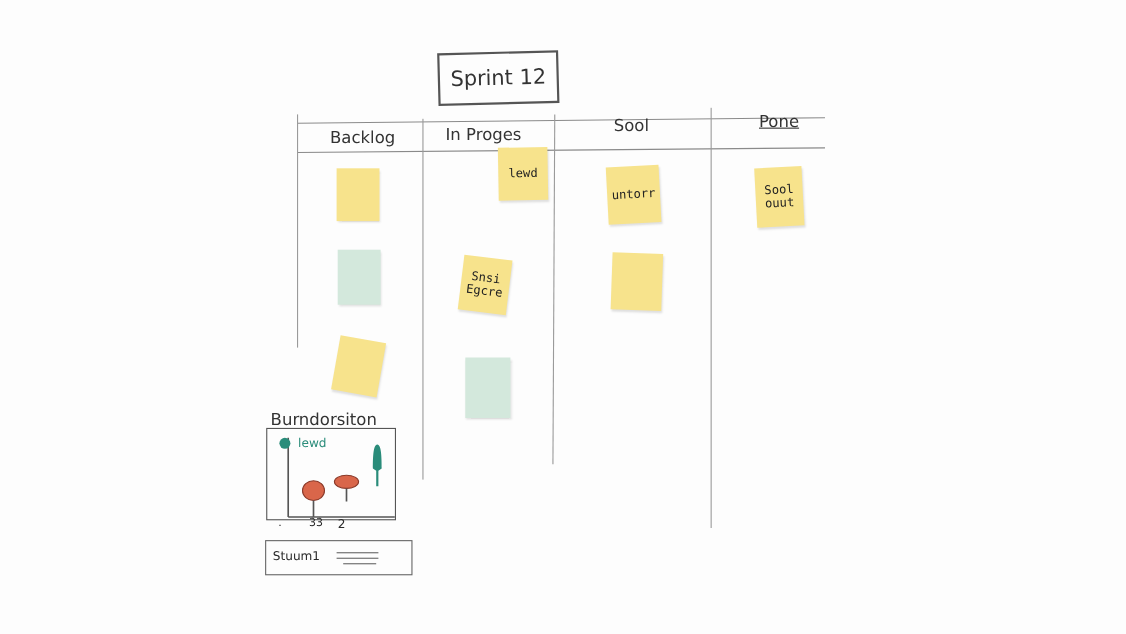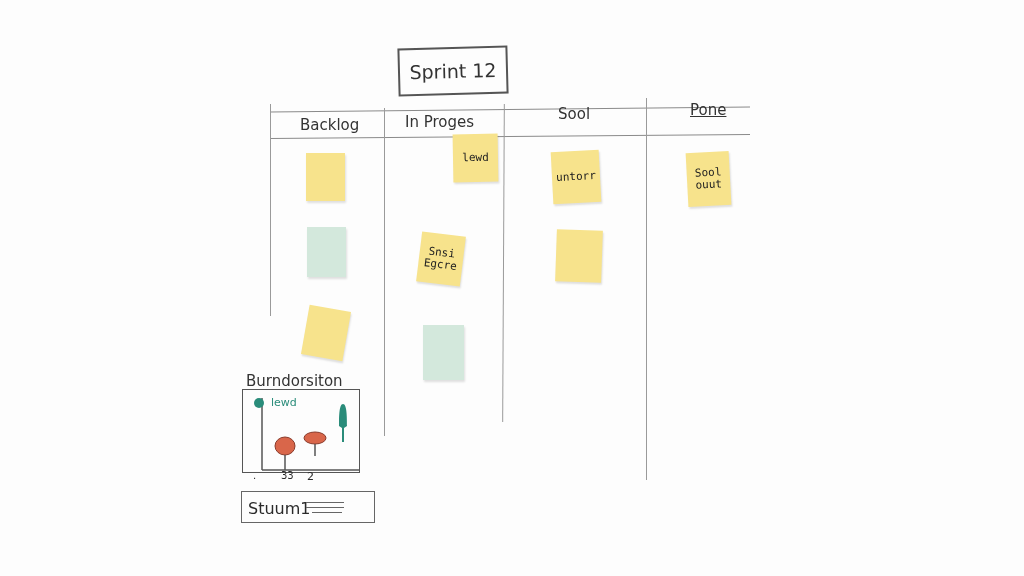--- a/index.html
+++ b/index.html
@@ -82,17 +82,17 @@
     <ellipse cx="72" cy="48" rx="11" ry="6" fill="#d9664a" stroke="#8a3a2a" stroke-width="1"></ellipse>
     <line x1="72" y1="54" x2="72" y2="66" stroke="#555" stroke-width="1.5"></line>
   </svg>
   <div class="abs" style="left:28px;top:6px;font-size:11px;color:#2a8c7a;">lewd</div>
   <div class="abs" style="left:10px;top:80px;font-size:10px;">.</div>
   <div class="abs" style="left:38px;top:80px;font-size:10px;">33</div>
   <div class="abs" style="left:64px;top:80px;font-size:11px;">2</div>
 </div>
 
 <div class="abs summary-box">
-  <span class="abs" style="left:6px;top:7px;font-size:16px;">Stuum1</span>
+  <span class="abs" style="left:6px;top:7px;font-size:11px;">Stuum1</span>
   <div class="abs" style="left:64px;top:10px;width:38px;border-top:1.5px solid #666;"></div>
   <div class="abs" style="left:64px;top:15px;width:38px;border-top:1.5px solid #666;"></div>
   <div class="abs" style="left:70px;top:20px;width:30px;border-top:1.5px solid #666;"></div>
 </div>
 
 </body></html>

